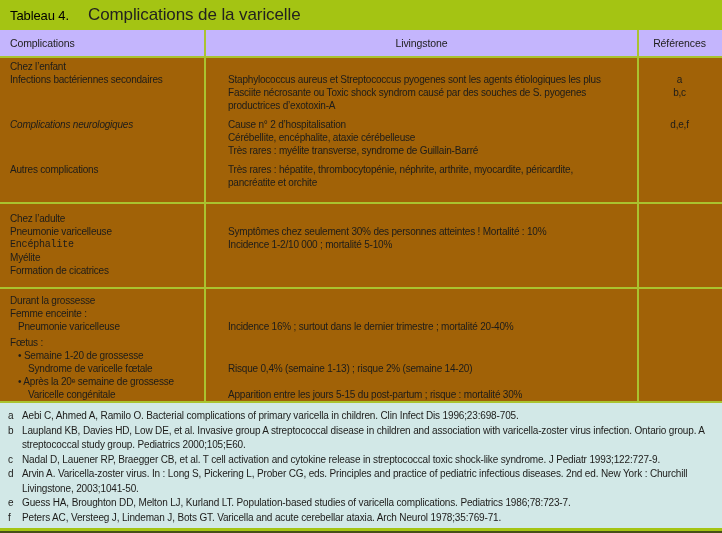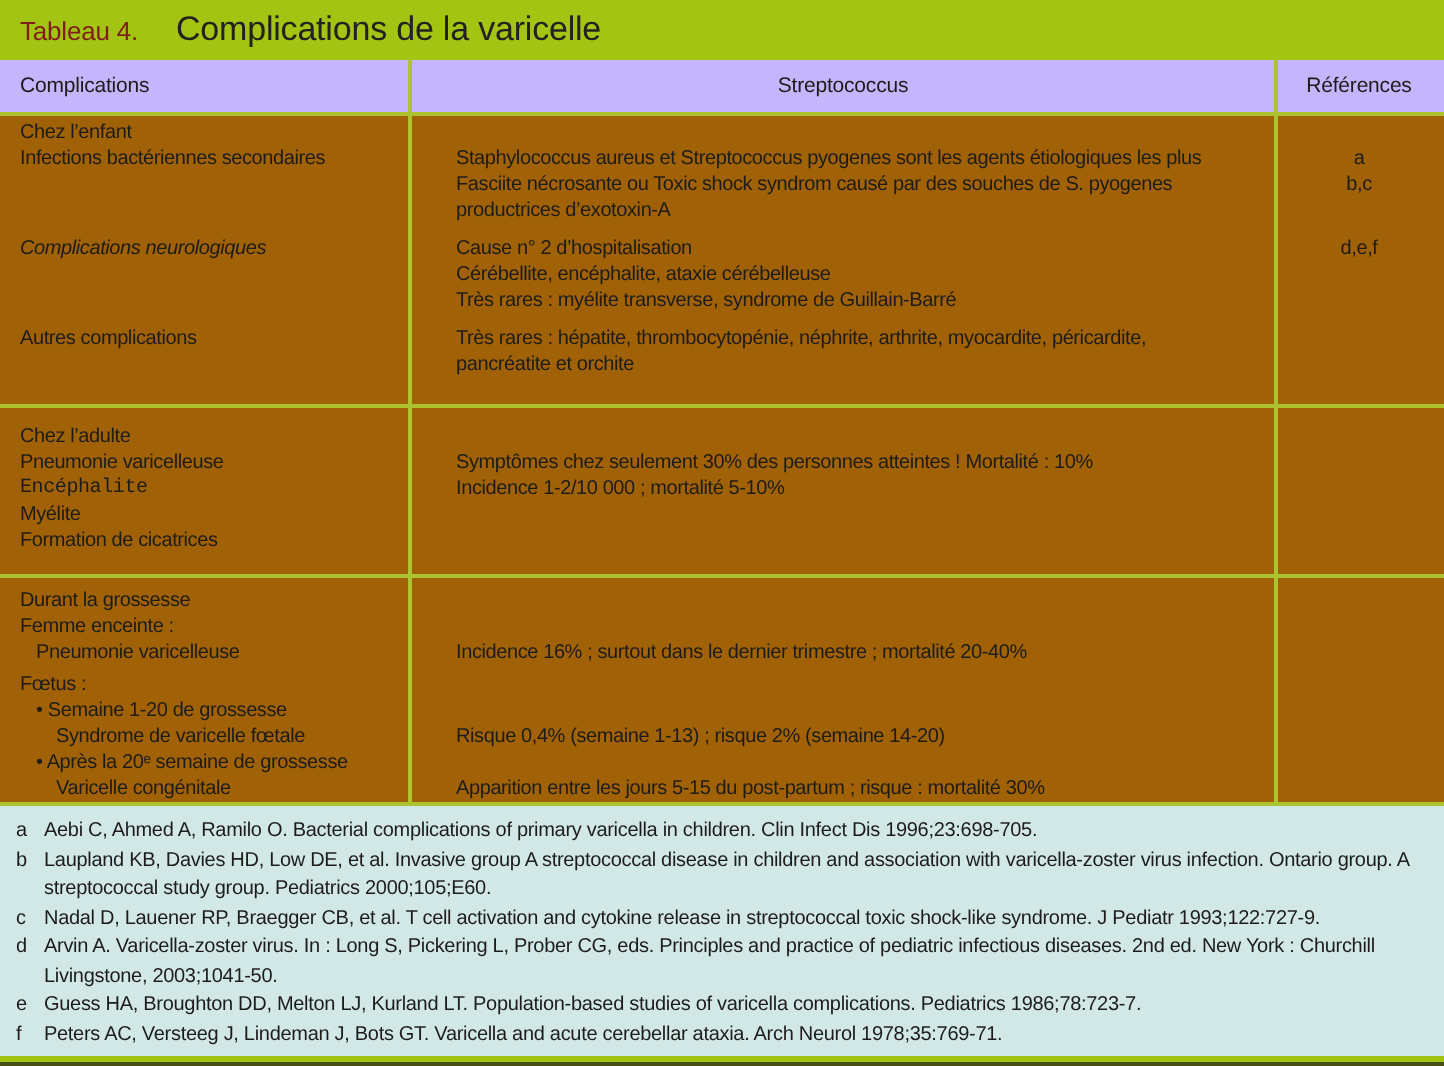--- a/index.html
+++ b/index.html
@@ -1,21 +1,21 @@
 <!DOCTYPE html>
 <html><head>
 <meta charset="utf-8">
 <style>
   *{margin:0;padding:0;box-sizing:border-box}
   html,body{width:722px;height:533px}
   body{font-family:"Liberation Sans","DejaVu Sans",sans-serif;color:#1d1c1a;background:#fff}
   .page{position:relative;width:722px;height:533px;overflow:hidden;background:#fff}
 
   .title-band{height:30px;background:#a4c413;display:flex;align-items:center;padding-left:10px}
-  .title-label{color:#7f1d1d;font-size:13px;letter-spacing:-0.1px}
+  .title-label{color:#000000;font-size:13px;letter-spacing:-0.1px}
   .title-text{color:#23221f;font-size:17px;margin-left:19px;letter-spacing:-0.1px}
 
   .grid{position:relative}
   .vline{position:absolute;top:0;bottom:0;width:2px;background:#aac32f;z-index:3}
   .v1{left:204px}.v2{left:637px}
 
   .col-header{display:flex;height:26px;background:#c4b5fd;align-items:center;font-size:10.5px;letter-spacing:-0.1px}
   .ch1{width:206px;padding-left:10px}
   .ch2{width:431px;text-align:center}
   .ch3{width:85px;text-align:center}
@@ -45,21 +45,21 @@
     <span class="title-label">Tableau 4.</span>
     <span class="title-text">Complications de la varicelle</span>
   </div>
 
   <div class="grid">
     <div class="vline v1"></div>
     <div class="vline v2"></div>
 
     <div class="col-header">
       <div class="ch1">Complications</div>
-      <div class="ch2">Streptococcus</div>
+      <div class="ch2">Livingstone</div>
       <div class="ch3">Références</div>
     </div>
 
     <div class="tbody" id="sections">
         <div class="section s1">
           <div class="line">
             <div class="cl" style="padding-left: 10px;">Chez l’enfant</div>
             <div class="cc"></div>
             <div class="cr"></div>
           </div>

